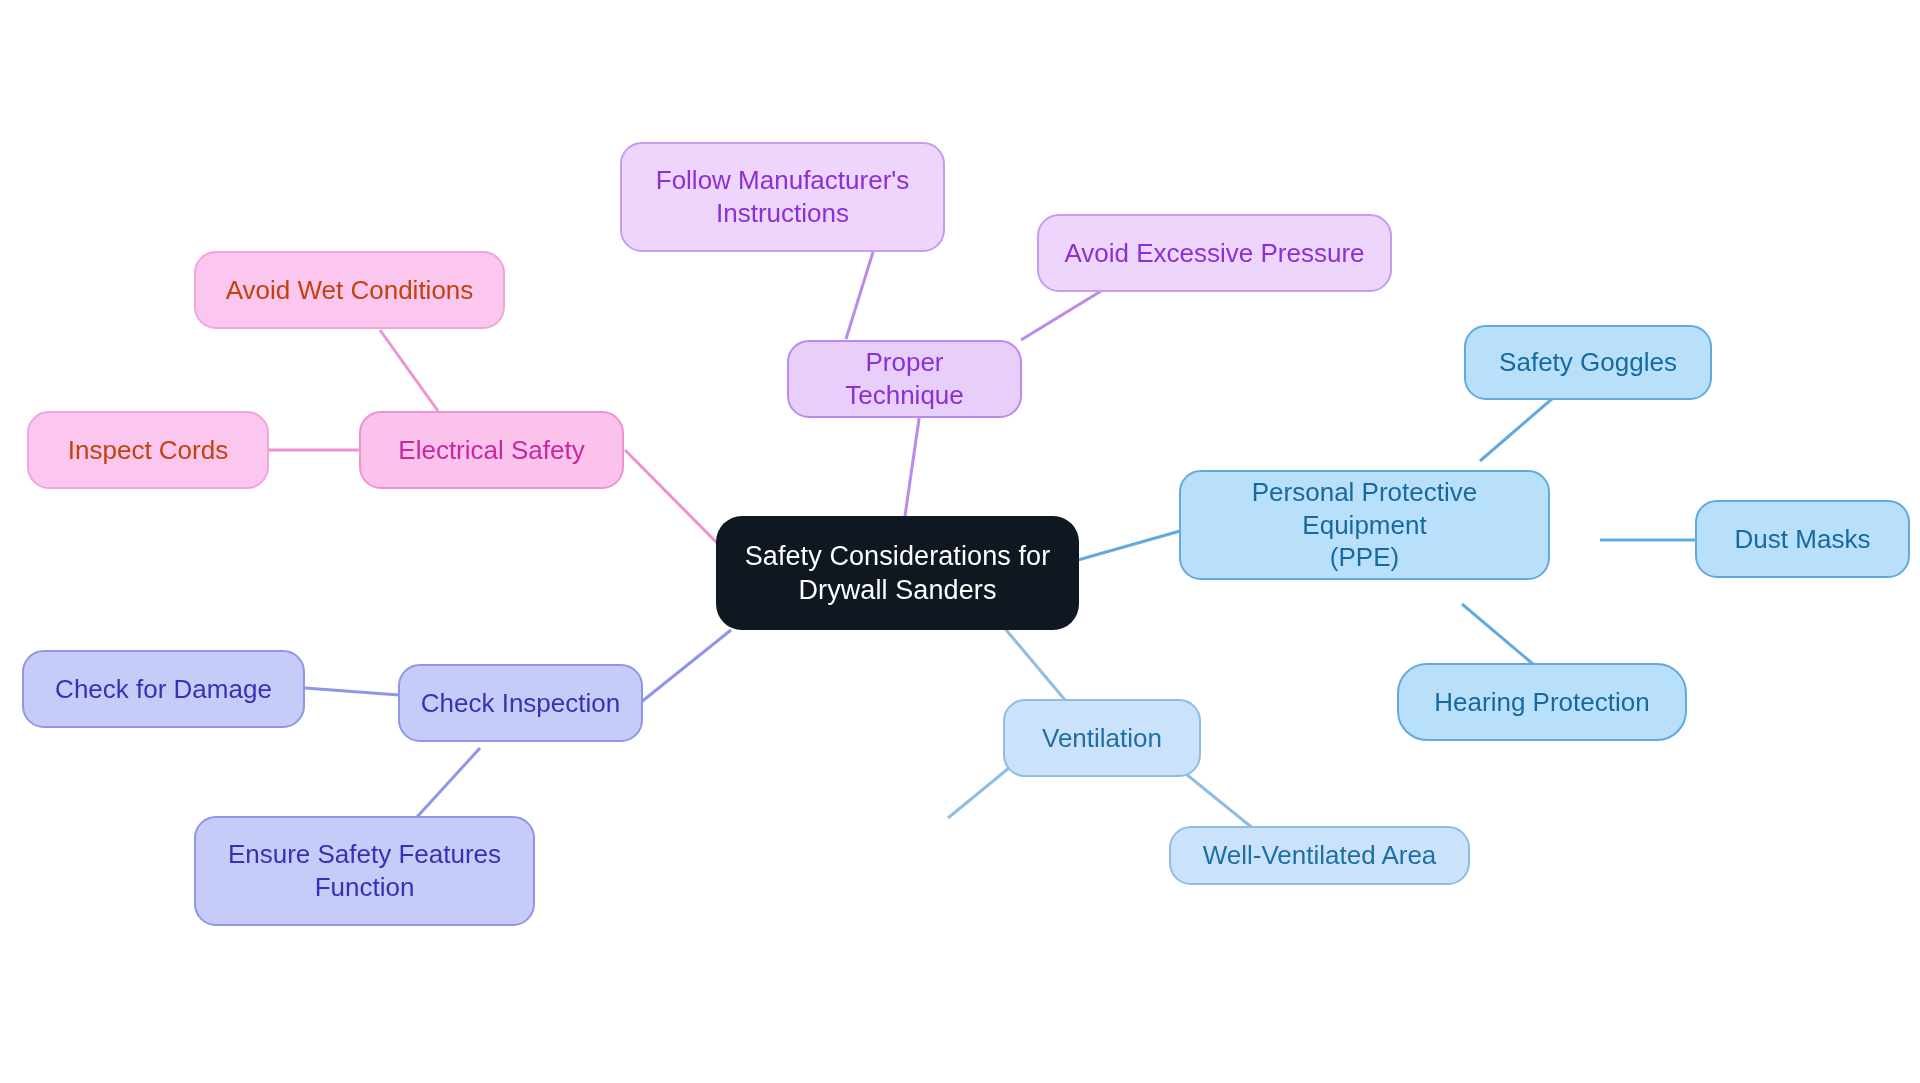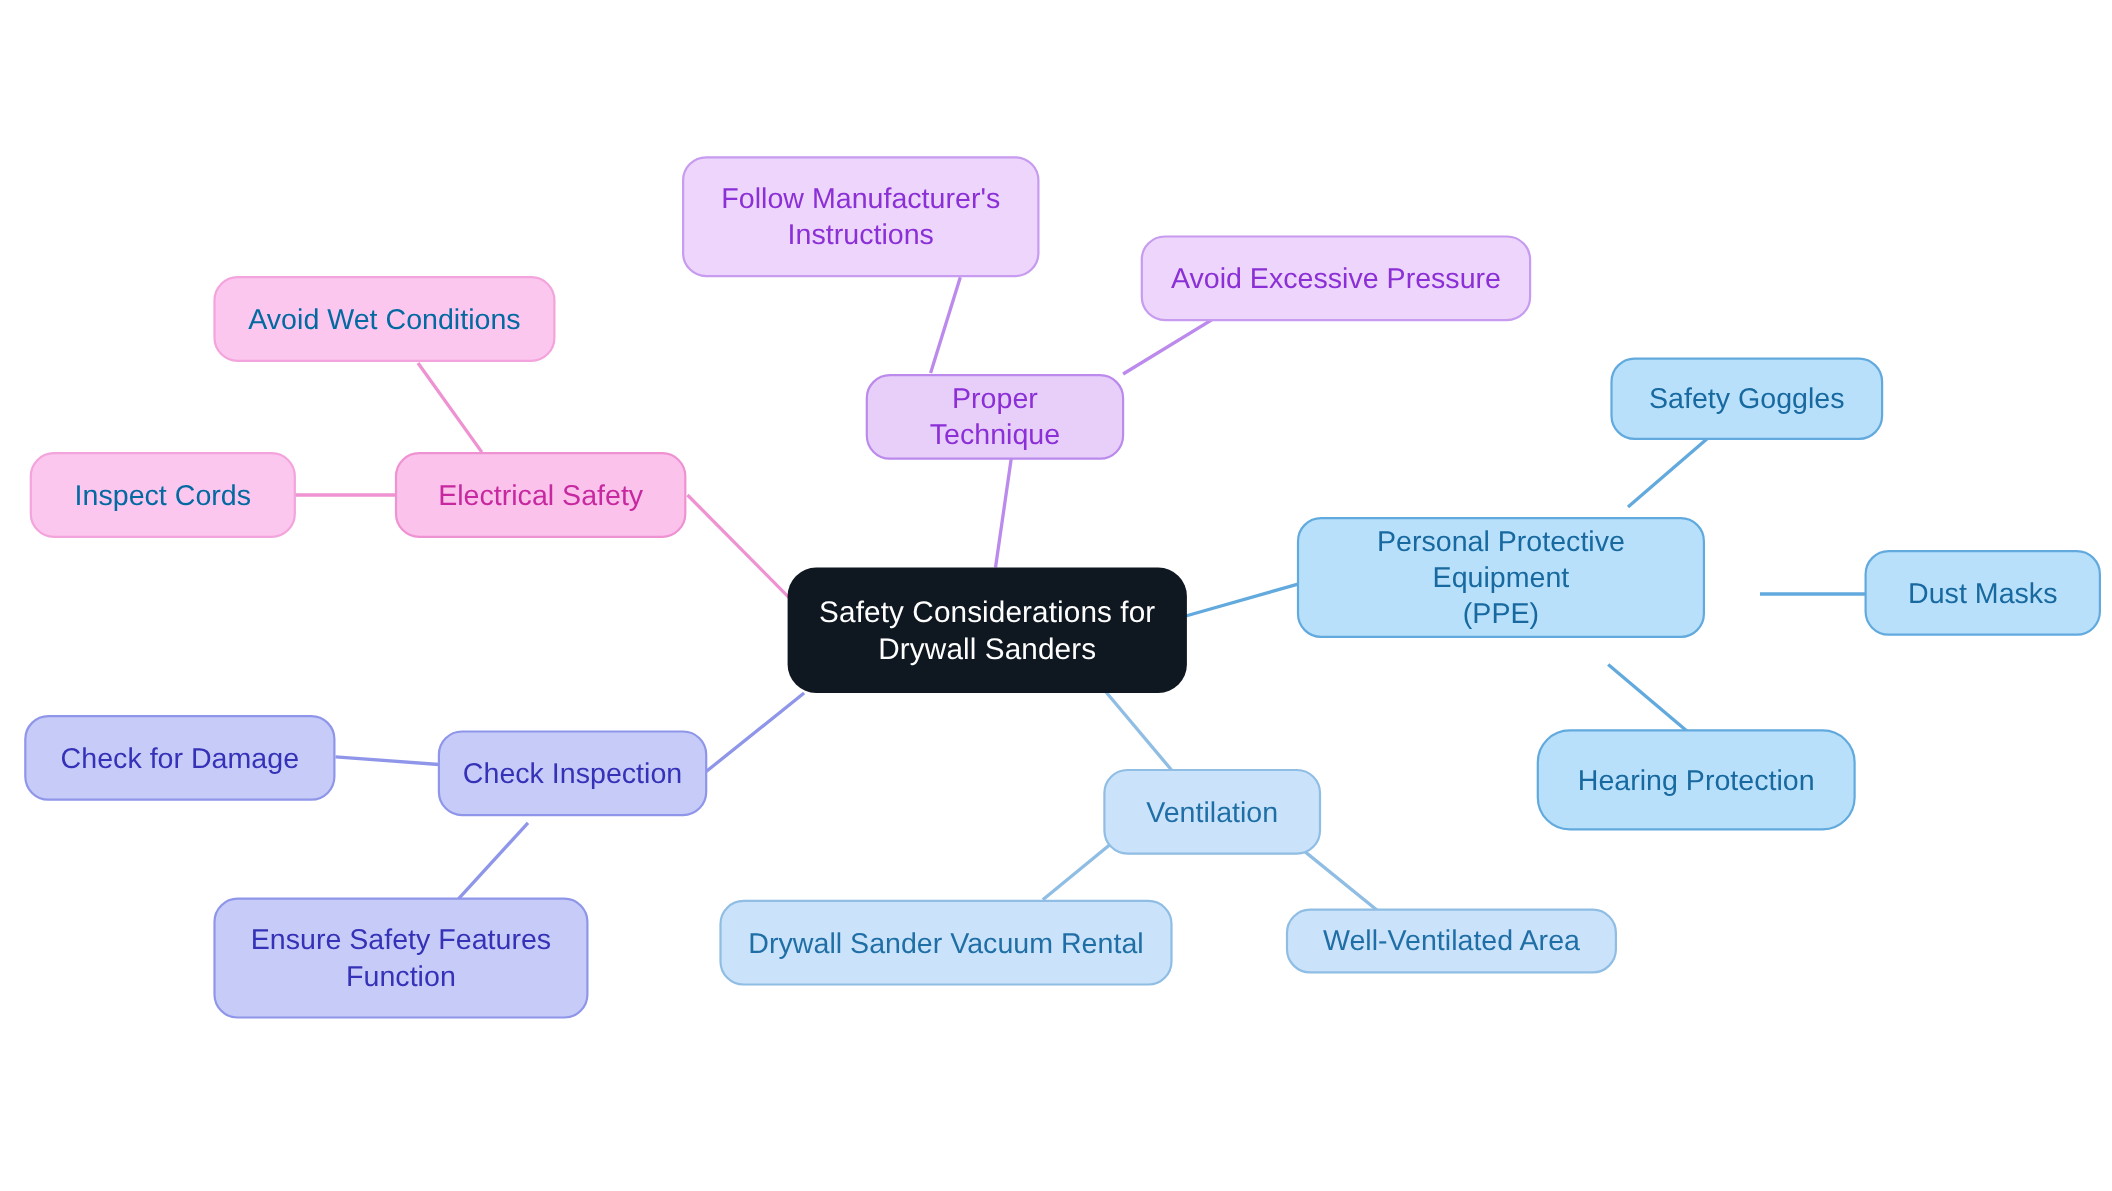--- a/index.html
+++ b/index.html
@@ -46,21 +46,21 @@
     color: #ffffff;
     background: #0f1720;
     font-size: 27px;
     letter-spacing: 0.1px;
   }
   .node.branch { font-size: 26px; }
   .node.leaf   { font-size: 26px; }
 
   
   .c-pink      { background:#fbc2ec; border-color:#ef92d2; color:#c7289f; }
-  .c-pink-lite { background:#fcc7ef; border-color:#f3a4dc; color:#0369a1; }
+  .c-pink-lite { background:#fcc7ef; border-color:#f3a4dc; color:#c2410c; }
   
   .c-purple    { background:#e8cffa; border-color:#bb8aec; color:#8b2fd6; }
   .c-purple-lt { background:#edd5fb; border-color:#c79bef; color:#8b2fd6; }
   
   .c-indigo    { background:#c7cbf7; border-color:#8f96ea; color:#3532b8; }
   
   .c-blue      { background:#b8e0fb; border-color:#62aade; color:#18699f; }
   .c-blue-lt   { background:#cbe3fa; border-color:#8fbde4; color:#1f6fa6; }
 </style>
 </head>
@@ -119,25 +119,24 @@
 
   <div class="node leaf c-purple-lt" style="left:1037px; top:214px; width:355px; height:78px;">Avoid Excessive Pressure</div>
 
   <div class="node branch c-blue" style="left:1179px; top:470px; width:371px; height:110px;border-radius:22px;">Personal Protective Equipment
 (PPE)</div>
 
   <div class="node leaf c-blue" style="left:1464px; top:325px; width:248px; height:75px;text-align:center;">Safety Goggles</div>
 
   <div class="node leaf c-blue" style="left:1695px; top:500px; width:215px; height:78px;">Dust Masks</div>
 
-  <div class="node leaf c-blue" style="left:1397px; top:663px; width:290px; height:92px;border-radius:30px;">Hearing Protection</div>
+  <div class="node leaf c-blue" style="left:1397px; top:663px; width:290px; height:78px;border-radius:30px;">Hearing Protection</div>
 
   <div class="node branch c-blue-lt" style="left:1003px; top:699px; width:198px; height:78px;">Ventilation</div>
 
-  <div class="node leaf c-blue-lt" style="left:654px; top:818px; width:412px; height:78px;">Drywall Sander Vacuum Rental</div>
 
   <div class="node leaf c-blue-lt" style="left:1169px; top:826px; width:301px; height:59px;">Well-Ventilated Area</div>
 
   <div class="node branch c-indigo" style="left:398px; top:664px; width:245px; height:78px;">Check Inspection</div>
 
   <div class="node leaf c-indigo" style="left:22px; top:650px; width:283px; height:78px;">Check for Damage</div>
 
   <div class="node leaf c-indigo" style="left:194px; top:816px; width:341px; height:110px;">Ensure Safety Features
 Function</div>
 

